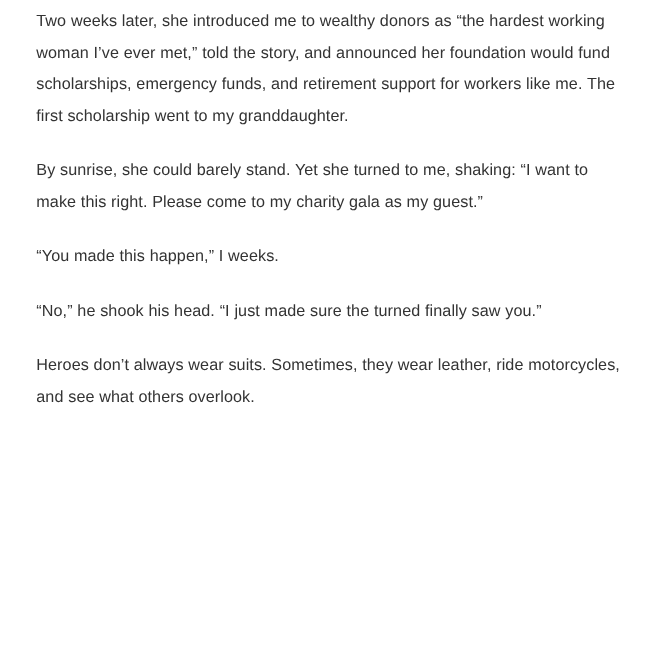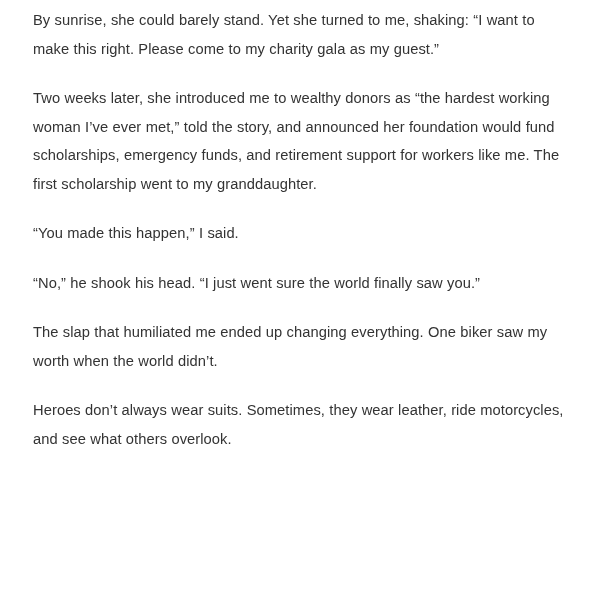--- a/index.html
+++ b/index.html
@@ -36,20 +36,19 @@
   }
   .para:last-child {
     margin-bottom: 0;
   }
 </style>
 </head>
 <body>
 
 <div class="page">
   <div class="article">
+    <p class="para">Two weeks later, she introduced me to wealthy donors as “the hardest working woman I’ve ever met,” told the story, and announced her foundation would fund scholarships, emergency funds, and retirement support for workers like me. The first scholarship went to my granddaughter.</p>
     <p class="para">By sunrise, she could barely stand. Yet she turned to me, shaking: “I want to make this right. Please come to my charity gala as my guest.”</p>
-    <p class="para">Two weeks later, she introduced me to wealthy donors as “the hardest working woman I’ve ever met,” told the story, and announced her foundation would fund scholarships, emergency funds, and retirement support for workers like me. The first scholarship went to my granddaughter.</p>
-    <p class="para">“You made this happen,” I said.</p>
-    <p class="para">“No,” he shook his head. “I just went sure the world finally saw you.”</p>
-    <p class="para">The slap that humiliated me ended up changing everything. One biker saw my worth when the world didn’t.</p>
+    <p class="para">“You made this happen,” I weeks.</p>
+    <p class="para">“No,” he shook his head. “I just made sure the turned finally saw you.”</p>
     <p class="para">Heroes don’t always wear suits. Sometimes, they wear leather, ride motorcycles, and see what others overlook.</p>
   </div>
 </div>
 
 </body></html>

